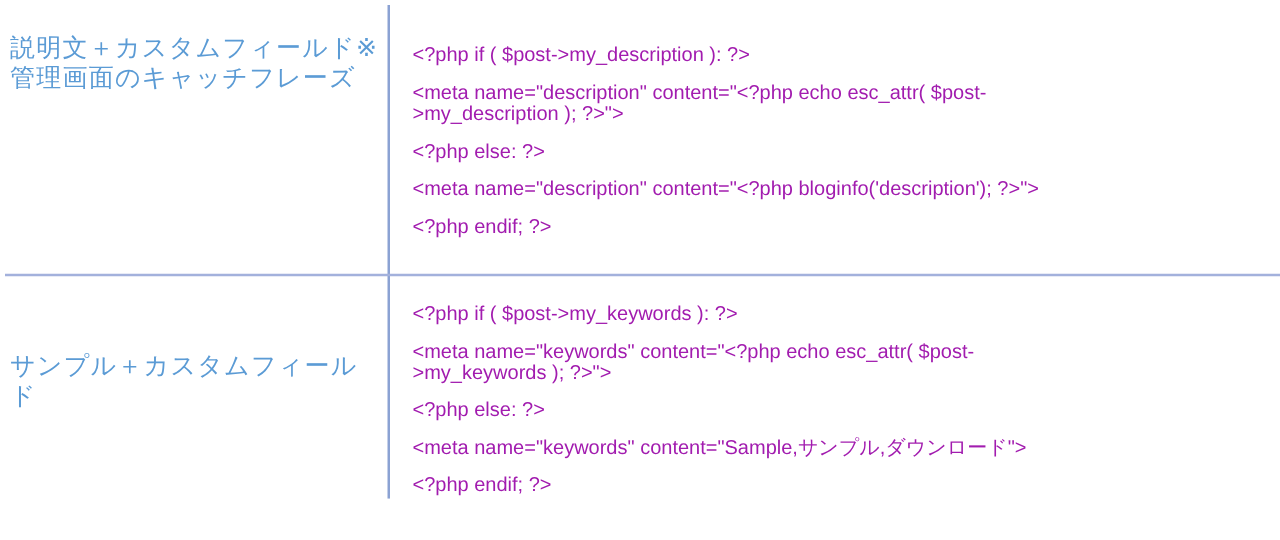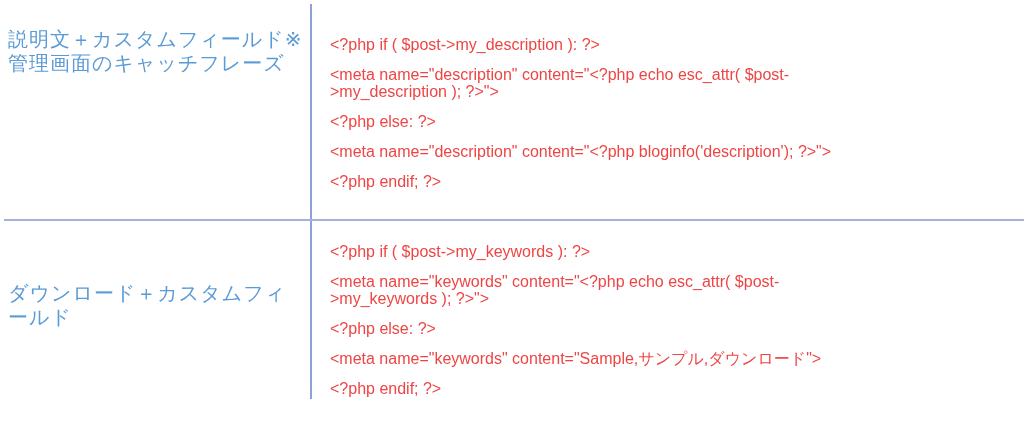--- a/index.html
+++ b/index.html
@@ -52,21 +52,21 @@
     letter-spacing: 1px;
     word-break: break-all;
     overflow-wrap: break-word;
   }
   .row-2 .label { padding-top: 61px; }
   
   .code {
     box-sizing: border-box;
     flex: 1;
     padding: 36px 90px 0 18px;
-    color: #ef4444;
+    color: #a21caf;
     font-size: 16px;
   }
   .row-2 .code { padding-top: 23px; }
   .code p {
     margin: 0 0 13px 0;
     line-height: 17px;
     white-space: pre-wrap;
     word-break: break-all;
   }
 </style>
@@ -83,21 +83,21 @@
     <div class="code">
         <p>&lt;?php if ( $post-&gt;my_description ): ?&gt;</p>
         <p>&lt;meta name="description" content="&lt;?php echo esc_attr( $post-<br>&gt;my_description ); ?&gt;"&gt;</p>
         <p>&lt;?php else: ?&gt;</p>
         <p>&lt;meta name="description" content="&lt;?php bloginfo('description'); ?&gt;"&gt;</p>
         <p>&lt;?php endif; ?&gt;</p>
       </div>
   </div>
 
   <div class="row row-2">
-    <div class="label">ダウンロード＋カスタムフィールド</div>
+    <div class="label">サンプル＋カスタムフィールド</div>
     <div class="code">
         <p>&lt;?php if ( $post-&gt;my_keywords ): ?&gt;</p>
         <p>&lt;meta name="keywords" content="&lt;?php echo esc_attr( $post-<br>&gt;my_keywords ); ?&gt;"&gt;</p>
         <p>&lt;?php else: ?&gt;</p>
         <p>&lt;meta name="keywords" content="Sample,サンプル,ダウンロード"&gt;</p>
         <p>&lt;?php endif; ?&gt;</p>
       </div>
   </div>
 
 </div>

